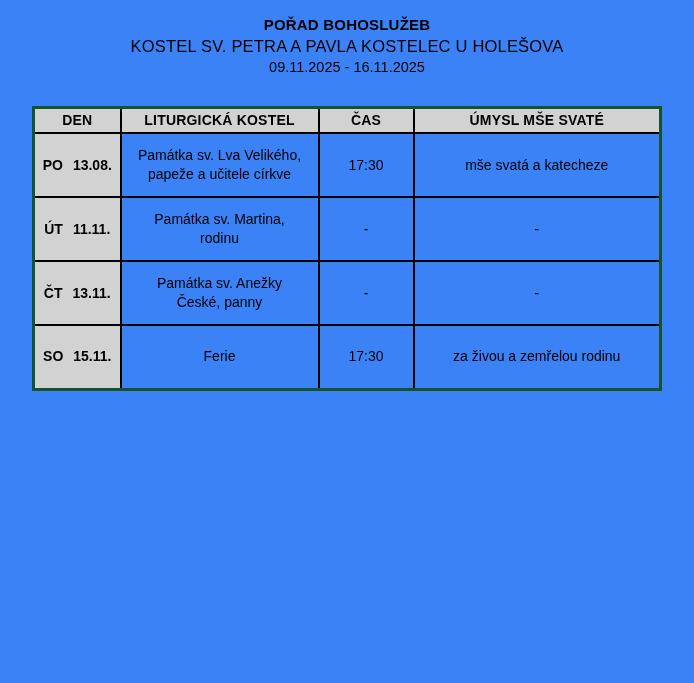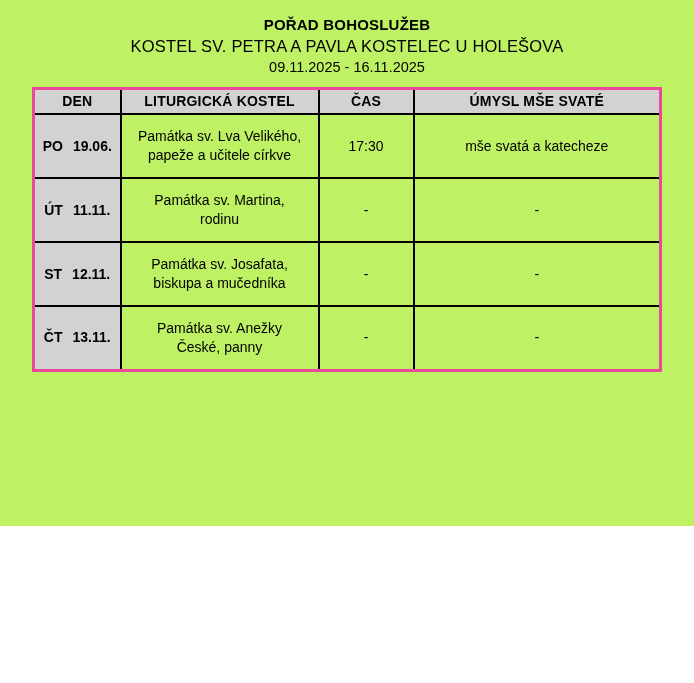--- a/index.html
+++ b/index.html
@@ -4,22 +4,22 @@
 <style>
   html, body {
     margin: 0;
     padding: 0;
     background: #ffffff;
     font-family: "Liberation Sans", "DejaVu Sans", sans-serif;
     color: #000000;
   }
   .page {
     width: 694px;
-    height: 526px;
-    background: #bef264;
+    height: 683px;
+    background: #3b82f6;
     box-sizing: border-box;
     padding-top: 15px;
     overflow: hidden;
   }
   .titles { text-align: center; }
   .title-main {
     font-size: 15px;
     font-weight: bold;
     line-height: 20px;
     letter-spacing: 0.2px;
@@ -31,24 +31,24 @@
     letter-spacing: 0.2px;
   }
   .title-dates {
     font-size: 14.5px;
     font-weight: normal;
     line-height: 21px;
     margin-top: 0;
   }
   table.schedule {
     border-collapse: collapse;
-    margin: 9px auto 0 auto;
+    margin: 28px auto 0 auto;
     width: 627px;
     table-layout: fixed;
-    border: 3px solid #ec4899;
+    border: 3px solid #14532d;
   }
   table.schedule th,
   table.schedule td {
     border: 2px solid #000000;
     text-align: center;
     vertical-align: middle;
     padding: 2px 6px;
     font-size: 14px;
     line-height: 19px;
     overflow: hidden;
@@ -99,56 +99,55 @@
         <th>DEN</th>
         <th>LITURGICKÁ KOSTEL</th>
         <th>ČAS</th>
         <th>ÚMYSL MŠE SVATÉ</th>
       </tr>
     </thead>
     <tbody id="rows">
 
   <tr>
     <td class="day-cell">
-      <span class="day-abbrev">PO</span><span class="day-date">19.06.</span>
+      <span class="day-abbrev">PO</span><span class="day-date">13.08.</span>
     </td>
     <td class="celebration-cell">Památka sv. Lva Velikého,
 papeže a učitele církve</td>
     <td class="time-cell">17:30</td>
     <td class="intention-cell">mše svatá a katecheze</td>
   </tr>
 
   <tr>
     <td class="day-cell">
       <span class="day-abbrev">ÚT</span><span class="day-date">11.11.</span>
     </td>
     <td class="celebration-cell">Památka sv. Martina,
 rodinu</td>
     <td class="time-cell">-</td>
     <td class="intention-cell">-</td>
   </tr>
 
-  <tr>
-    <td class="day-cell">
-      <span class="day-abbrev">ST</span><span class="day-date">12.11.</span>
-    </td>
-    <td class="celebration-cell">Památka sv. Josafata,
-biskupa a mučedníka</td>
-    <td class="time-cell">-</td>
-    <td class="intention-cell">-</td>
-  </tr>
 
   <tr>
     <td class="day-cell">
       <span class="day-abbrev">ČT</span><span class="day-date">13.11.</span>
     </td>
     <td class="celebration-cell">Památka sv. Anežky
 České, panny</td>
     <td class="time-cell">-</td>
     <td class="intention-cell">-</td>
   </tr>
 
 
+  <tr>
+    <td class="day-cell">
+      <span class="day-abbrev">SO</span><span class="day-date">15.11.</span>
+    </td>
+    <td class="celebration-cell">Ferie</td>
+    <td class="time-cell">17:30</td>
+    <td class="intention-cell">za živou a zemřelou rodinu</td>
+  </tr>
 
 </tbody>
   </table>
 
 </div>
 
 </body></html>

